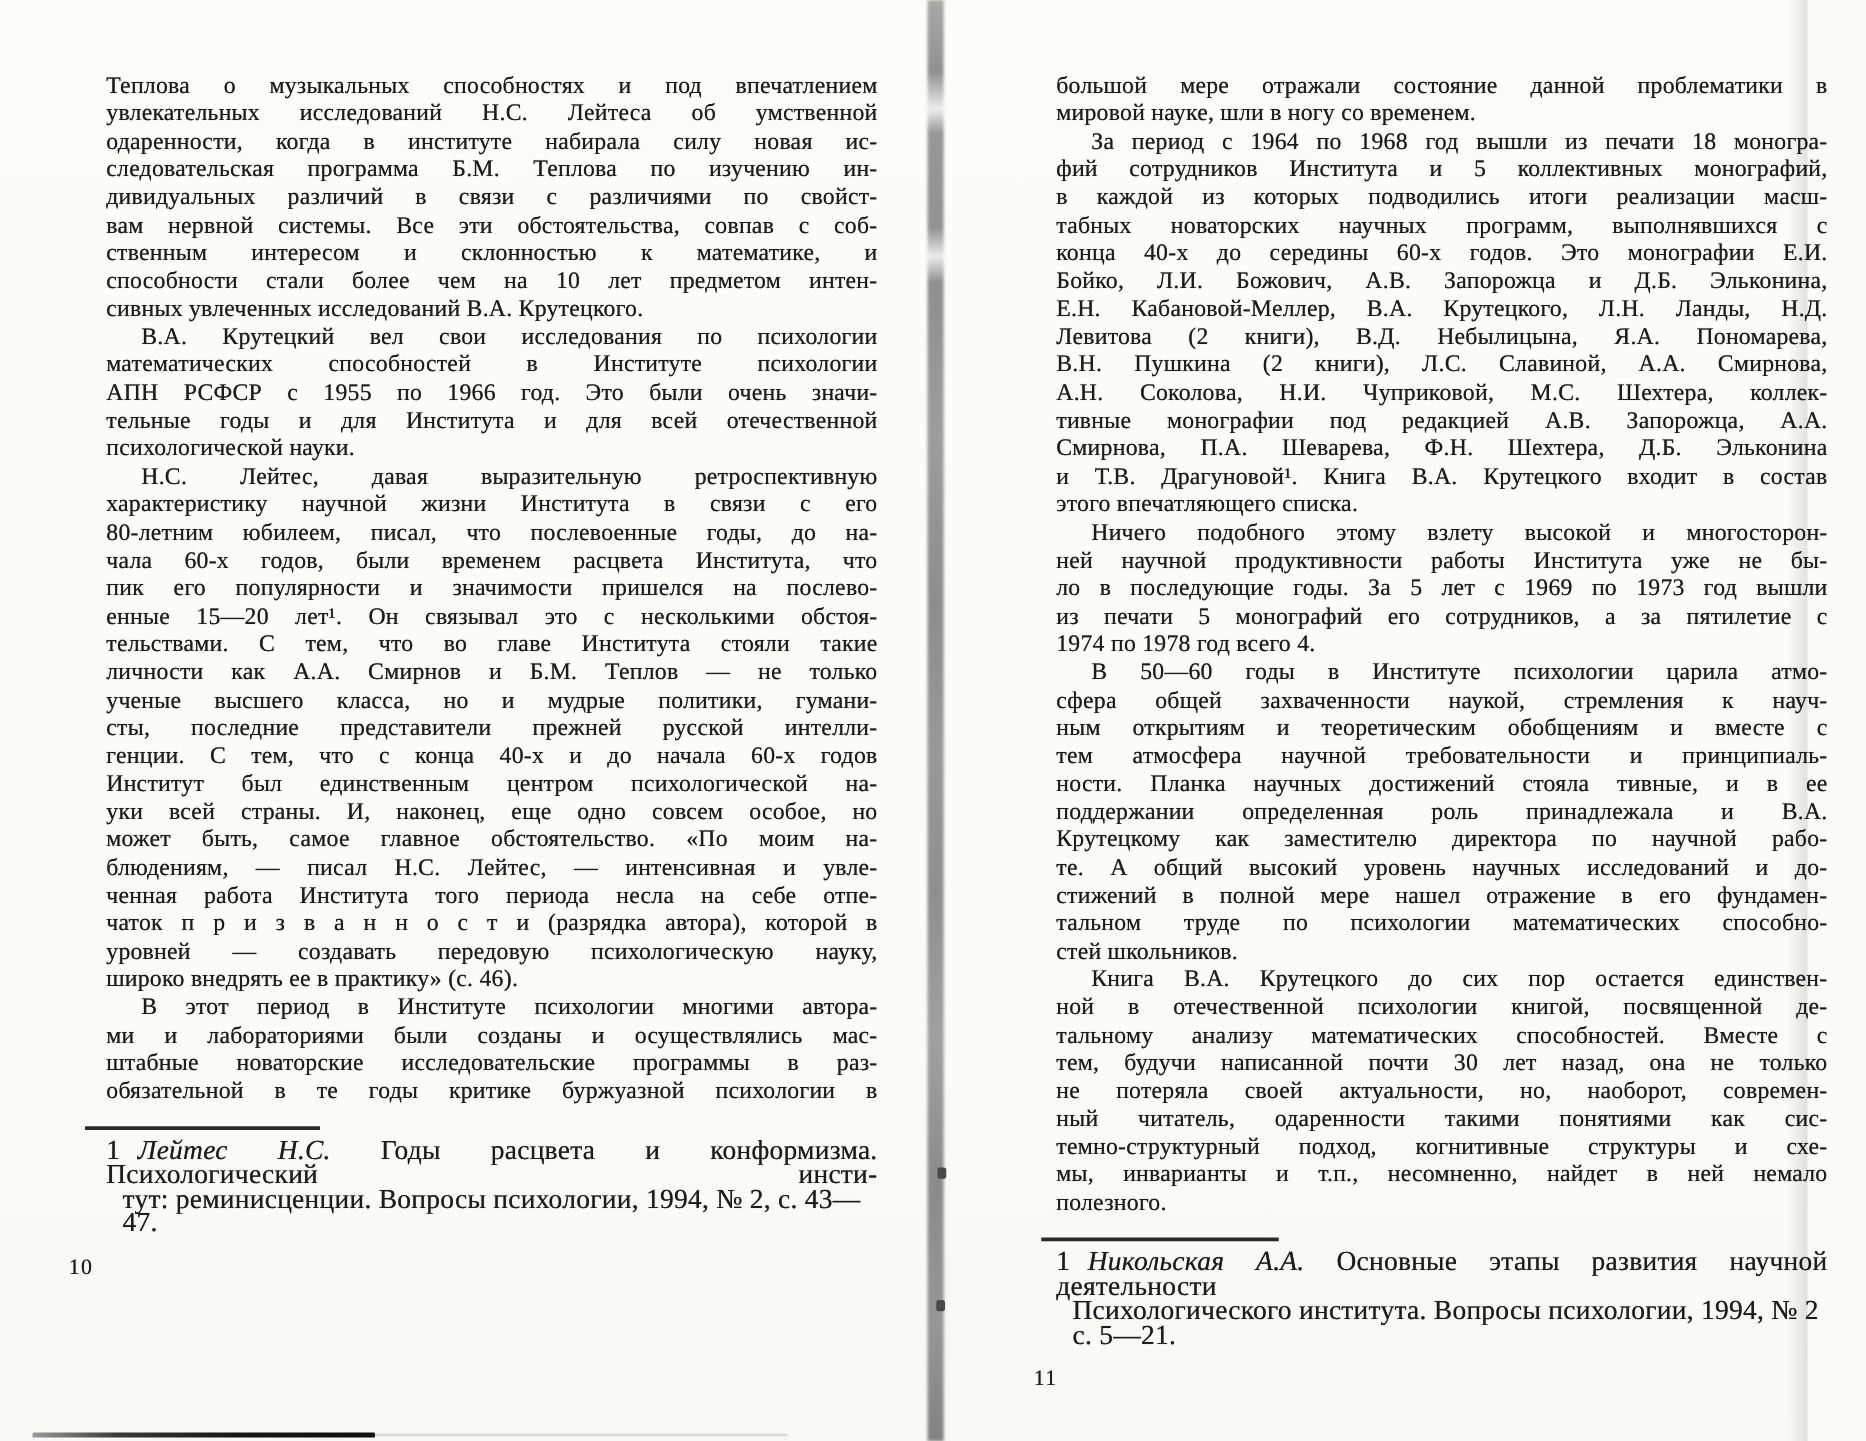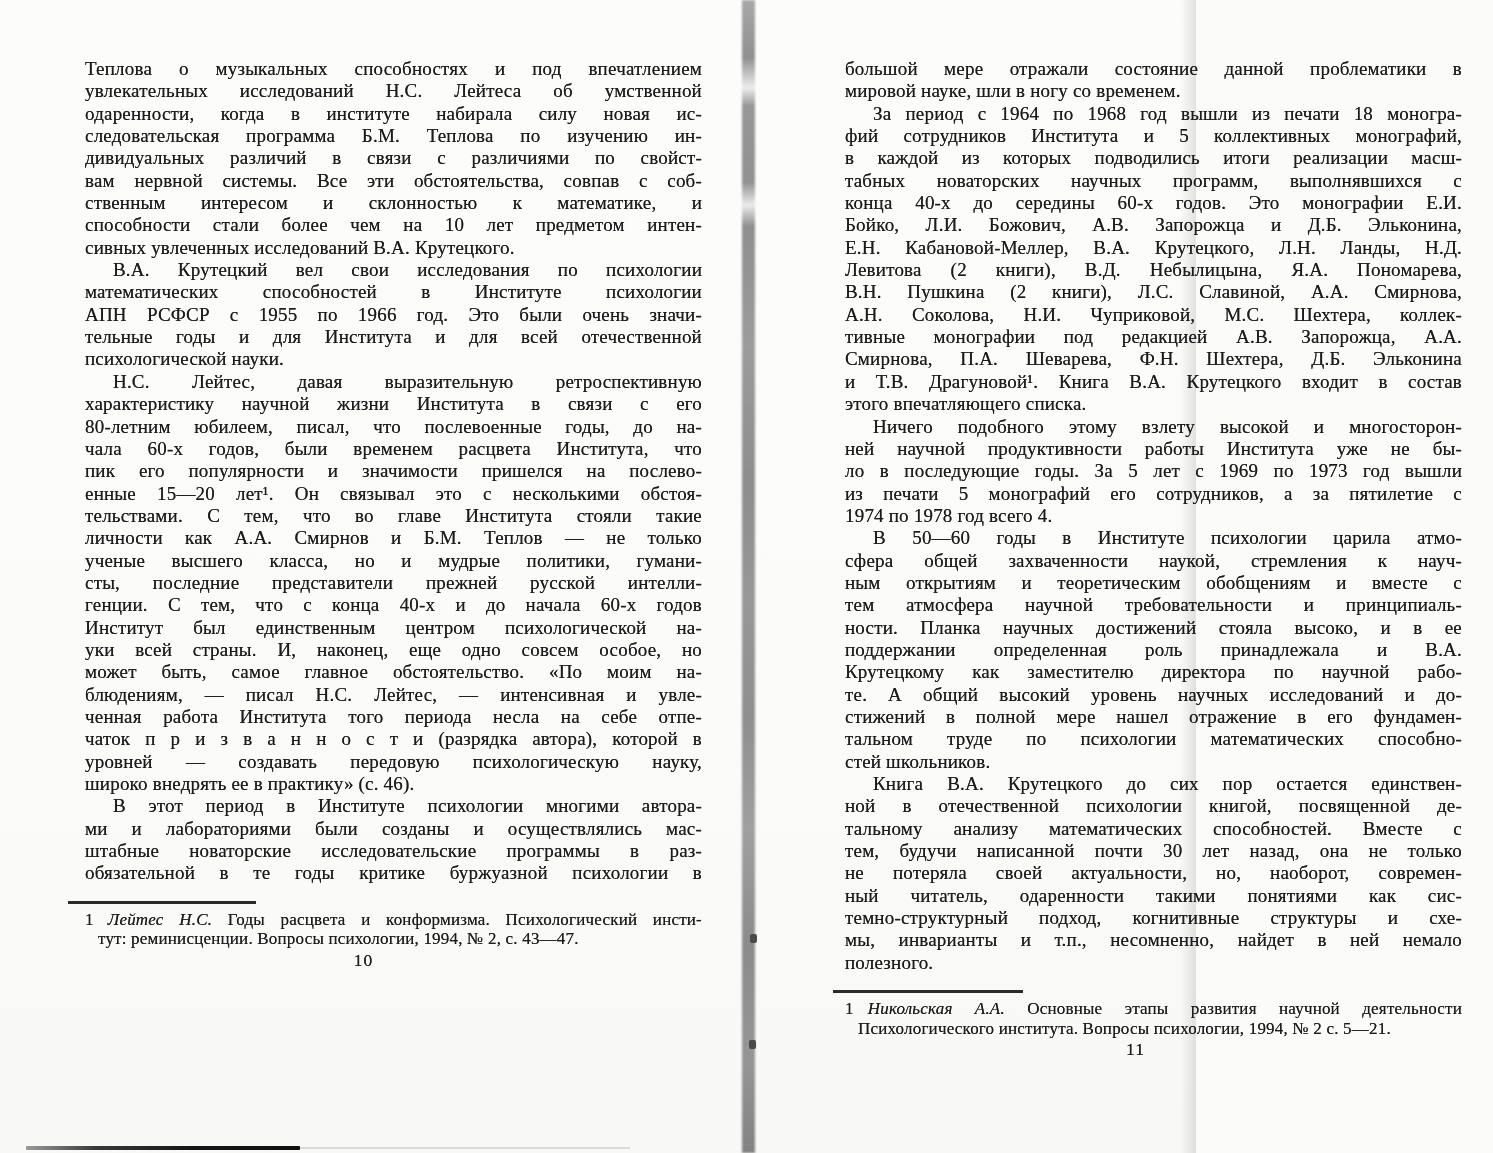--- a/index.html
+++ b/index.html
@@ -5,21 +5,21 @@
   * { margin:0; padding:0; box-sizing:border-box; }
   html, body { width:1493px; height:1153px; }
   body {
     background:#fbfbf9;
     font-family:"Liberation Serif", serif;
     color:#1c1c1c;
     overflow:hidden;
   }
   .spread {
     position:relative;
-    width:1196px; height:1153px;
+    width:1446px; height:1153px;
     background:linear-gradient(to bottom, #fcfcfa 0%, #fbfbf9 60%, #f8f8f6 100%);
   }
   
   .gutter {
     position:absolute; left:742px; top:0; width:13px; height:1153px;
     filter:blur(1.2px);
     background:linear-gradient(to bottom,
       #a8a8a8 0%, #909090 5%, #ededed 7.6%, #979797 9.2%,
       #929292 15.8%, #ebebeb 17.8%, #8f8f8f 19.6%,
       #9c9c9c 30%, #8d8d8d 42%, #989898 52%, #8f8f8f 62%,
@@ -50,28 +50,28 @@
     font-size:19px; line-height:22.35px; letter-spacing:0.2px;
   }
   .page.pleft  { left:85px; }
   .page.pright { left:845px; }
   .line, .fn-line1, .fn-line2, .page-number {
     text-shadow:0 0 0.55px rgba(25,25,25,0.8);
   }
   .line { text-align:justify; text-align-last:justify; }
   .line.indent { text-indent:28px; }
   .line.end { text-align-last:left; }
-  .footnote { margin-top:16px; font-size:17px; line-height:19.5px; }
+  .footnote { margin-top:16px; font-size:22px; line-height:19.5px; }
   .fn-rule { width:188px; border-top:3px solid #2b2b2b; margin-left:-17px; margin-bottom:6px; }
   .page.pright .fn-rule { width:190px; margin-left:-12px; }
   .fn-line1 { text-align:justify; text-align-last:justify; }
   .fn-marker { margin-right:14px; }
   .fn-author { font-style:italic; }
   .fn-line2 { padding-left:13px; }
-  .page-number { text-align:center; font-size:17.5px; letter-spacing:1px; }
+  .page-number { margin-top:14px; font-size:17.5px; letter-spacing:1px; }
   .page.pleft  .page-number { transform:translateX(-30px); }
   .page.pright .page-number { transform:translateX(-18px); }
 </style>
 </head>
 <body>
 
 <div class="spread">
 
   <div class="gutter"></div>
   <div class="speck s1"></div>
@@ -148,21 +148,21 @@
         <div class="line end">этого впечатляющего списка.</div>
         <div class="line indent">Ничего подобного этому взлету высокой и многосторон-</div>
         <div class="line">ней научной продуктивности работы Института уже не бы-</div>
         <div class="line">ло в последующие годы. За 5 лет с 1969 по 1973 год вышли</div>
         <div class="line">из печати 5 монографий его сотрудников, а за пятилетие с</div>
         <div class="line end">1974 по 1978 год всего 4.</div>
         <div class="line indent">В 50—60 годы в Институте психологии царила атмо-</div>
         <div class="line">сфера общей захваченности наукой, стремления к науч-</div>
         <div class="line">ным открытиям и теоретическим обобщениям и вместе с</div>
         <div class="line">тем атмосфера научной требовательности и принципиаль-</div>
-        <div class="line">ности. Планка научных достижений стояла высоко, и в ее</div>
+        <div class="line">ности. Планка научных достижений стояла тивные, и в ее</div>
         <div class="line">поддержании определенная роль принадлежала и В.А.</div>
         <div class="line">Крутецкому как заместителю директора по научной рабо-</div>
         <div class="line">те. А общий высокий уровень научных исследований и до-</div>
         <div class="line">стижений в полной мере нашел отражение в его фундамен-</div>
         <div class="line">тальном труде по психологии математических способно-</div>
         <div class="line end">стей школьников.</div>
         <div class="line indent">Книга В.А. Крутецкого до сих пор остается единствен-</div>
         <div class="line">ной в отечественной психологии книгой, посвященной де-</div>
         <div class="line">тальному анализу математических способностей. Вместе с</div>
         <div class="line">тем, будучи написанной почти 30 лет назад, она не только</div>

